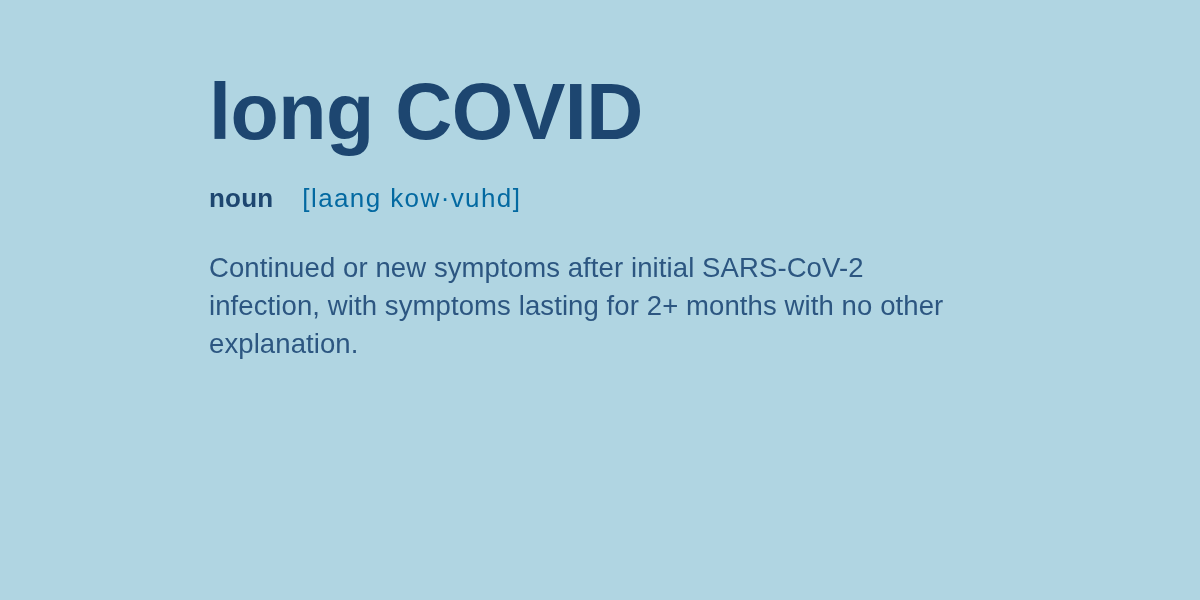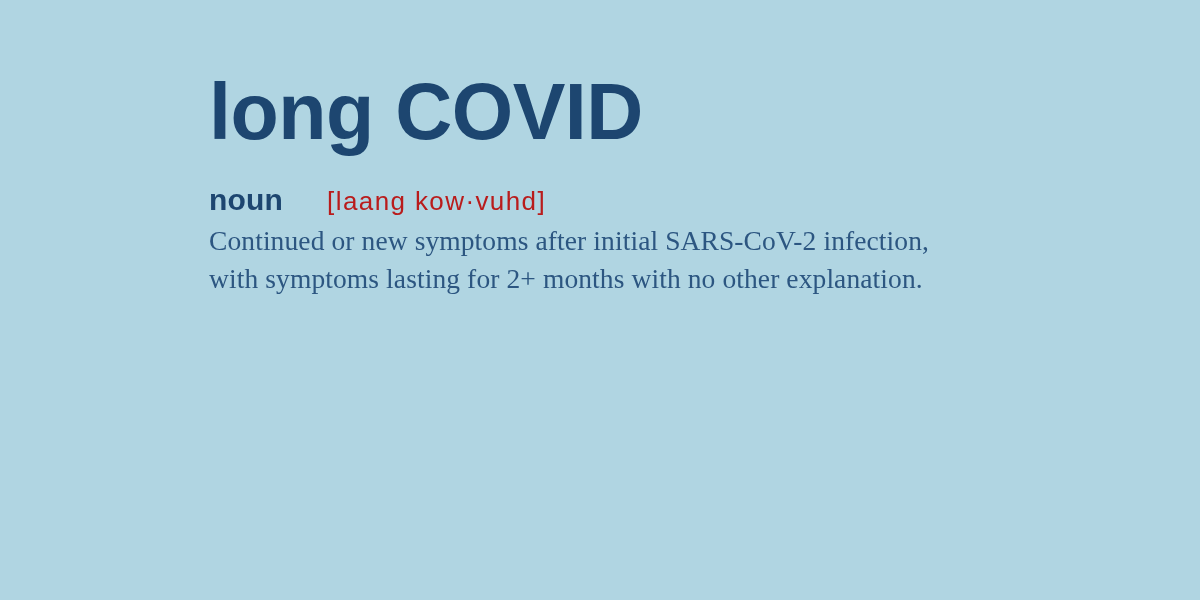--- a/index.html
+++ b/index.html
@@ -43,37 +43,36 @@
   }
 
   .pron-row {
     margin-top: 32px;
     display: flex;
     align-items: baseline;
     height: 30px;
   }
 
   .part-of-speech {
-    font-size: 30px;
+    font-size: 26px;
     font-weight: bold;
     color: #1d4670;
     letter-spacing: 0.2px;
   }
 
   .pronunciation {
     font-size: 26px;
     font-weight: normal;
-    color: #b91c1c;
+    color: #0369a1;
     letter-spacing: 1.4px;
-    margin-left: 44px;
+    margin-left: 29px;
   }
 
   .definition-body {
-    margin-top: 9px;
-    font-family: Liberation Serif, serif;
+    margin-top: 36px;
   }
 
   .def-paragraph {
     font-size: 27.5px;
     font-weight: normal;
     color: #2c5681;
     line-height: 38px;
     margin: 0;
     letter-spacing: 0.1px;
     max-width: 770px;

